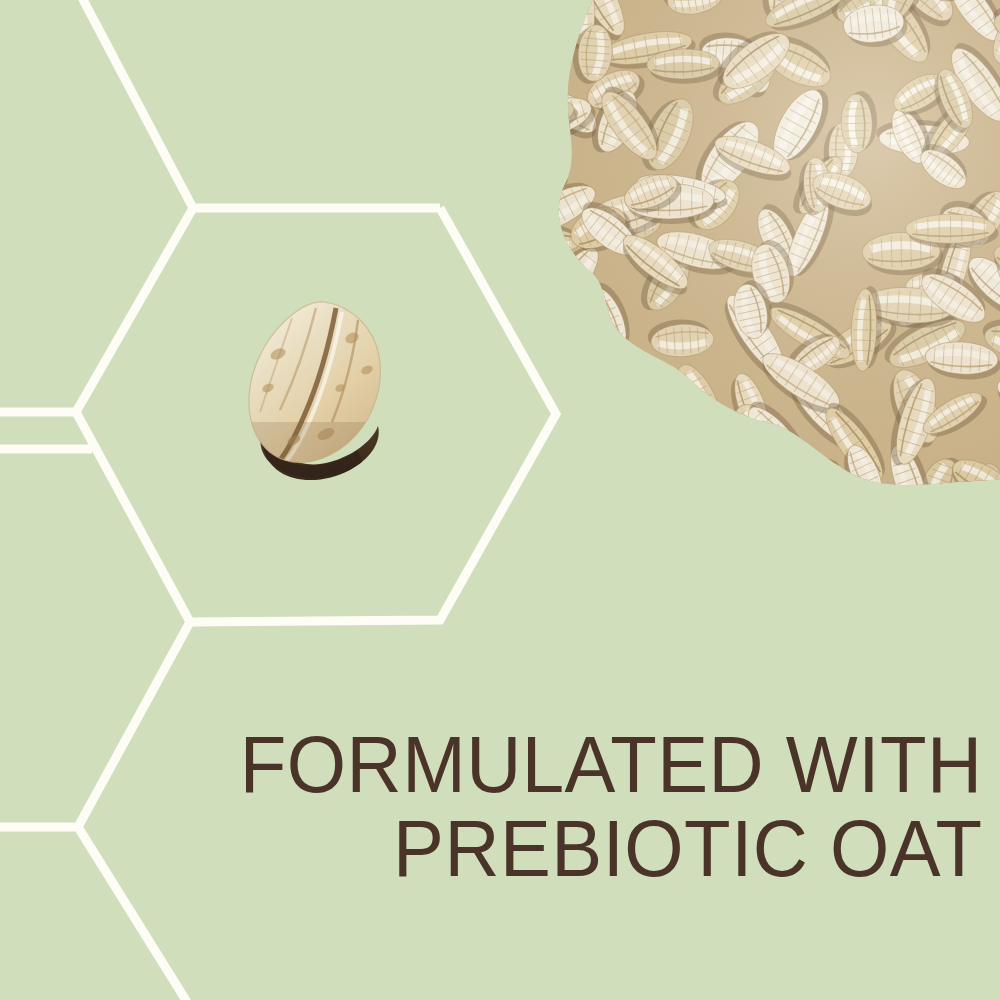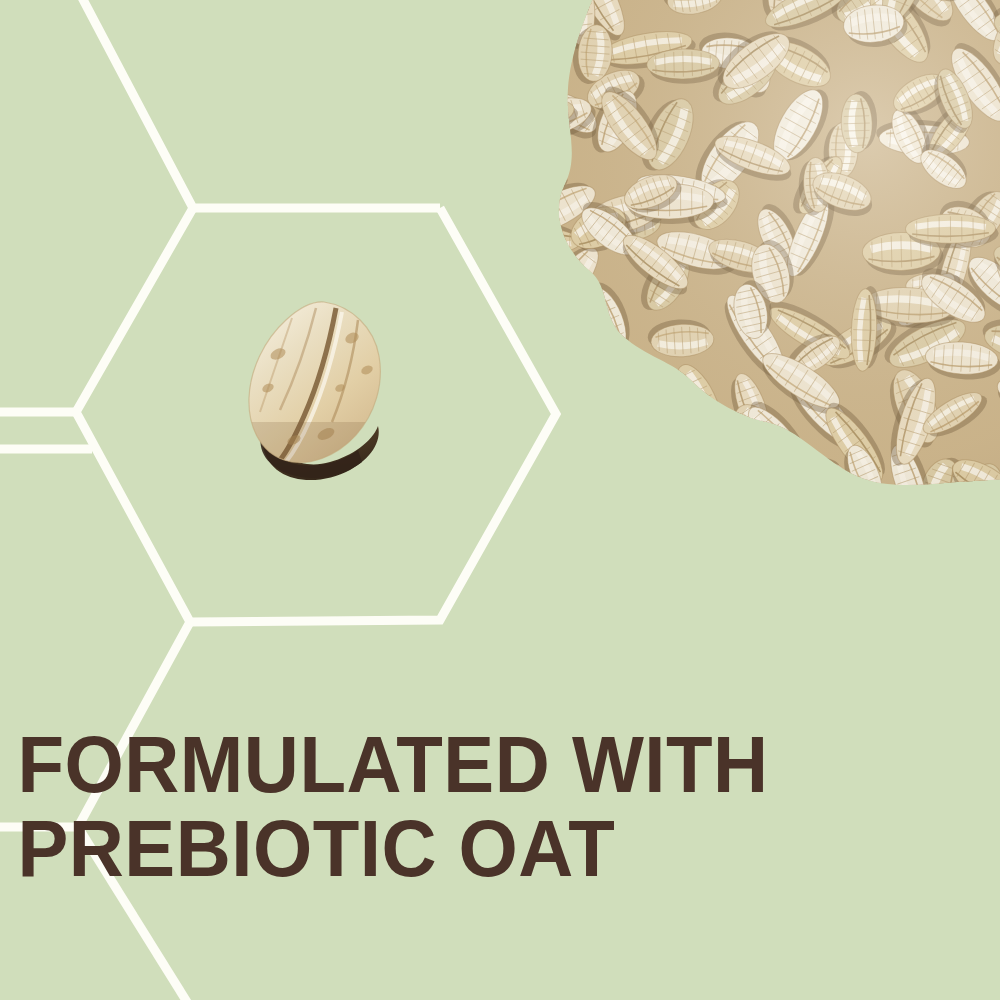--- a/index.html
+++ b/index.html
@@ -44,24 +44,24 @@
     height: 200px;
   }
   #oat-flake svg { display: block; width: 100%; height: 100%; }
 
   
   #headline {
     position: absolute;
     left: 0;
     right: 0;
     top: 727px;
-    text-align: left;
+    text-align: right;
     color: #4a3329;
     line-height: 0.96;
-    font-weight: 700;
+    font-weight: 400;
     letter-spacing: 0.5px;
   }
   #headline .ln {
     display: block;
     white-space: nowrap;
     font-family: "Liberation Sans Narrow", "Liberation Sans", sans-serif;
     font-stretch: condensed;
   }
   #headline .ln1 {
     font-size: 79px;

